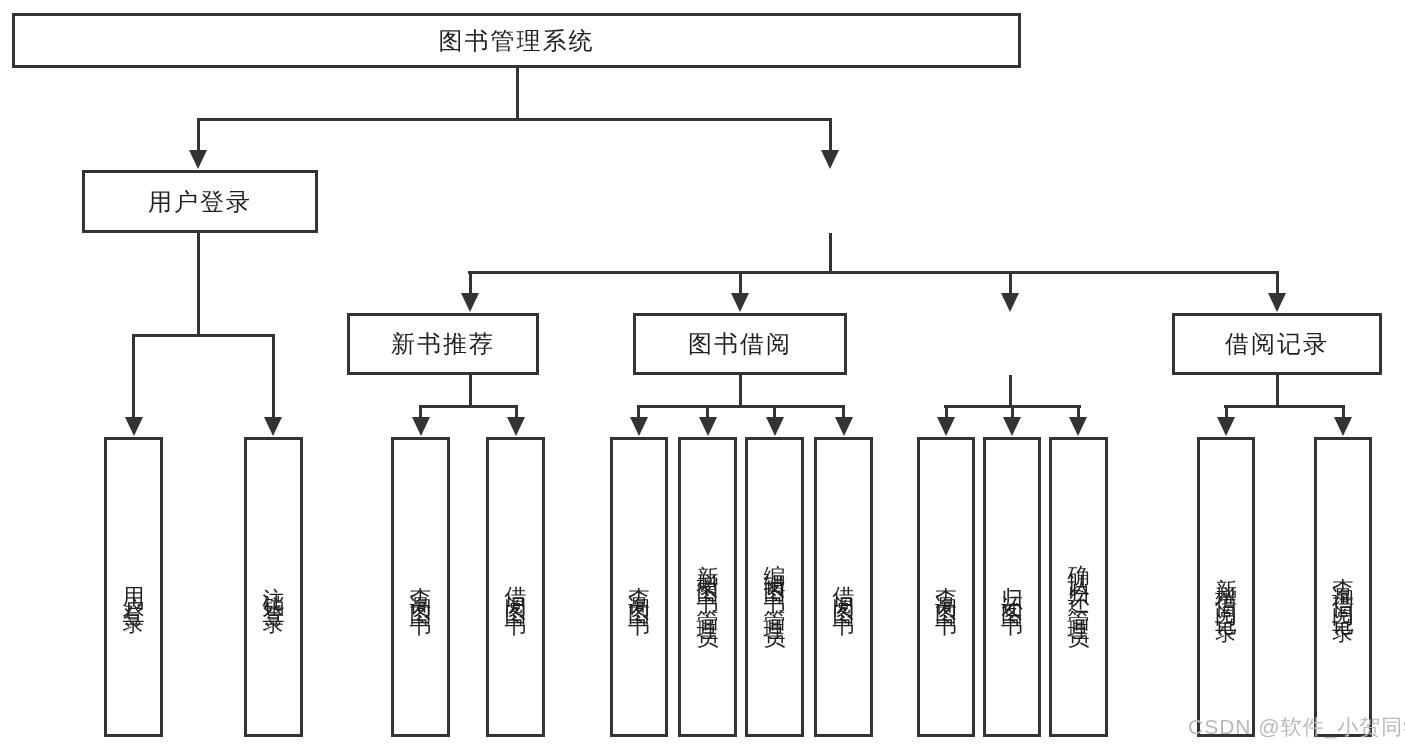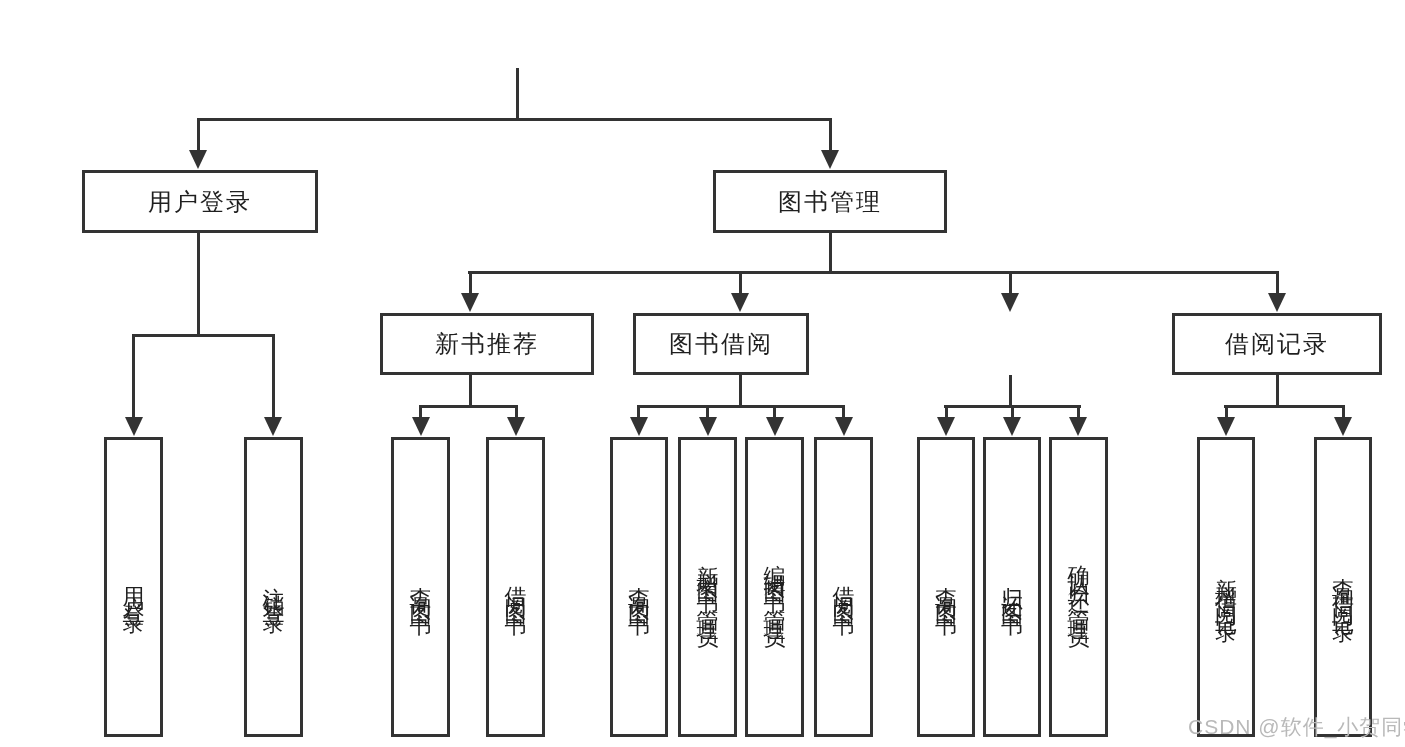--- a/index.html
+++ b/index.html
@@ -53,34 +53,34 @@
     color:var(--watermark,#b9b9b9);
     white-space:nowrap;
     z-index:5;
   }
 </style>
 </head>
 <body>
 
 <div id="canvas">
 
+  <div class="node h" style="left:12px;top:13px;width:1009px;height:55px">
+    <span>图书管理系统</span>
+  </div>
 
   <div class="node h" style="left:82px;top:170px;width:236px;height:63px">
     <span>用户登录</span>
   </div>
 
-  <div class="node h" style="left:713px;top:170px;width:234px;height:63px">
-    <span>图书管理</span>
-  </div>
 
-  <div class="node h" style="left:380px;top:313px;width:214px;height:62px">
+  <div class="node h" style="left:347px;top:313px;width:192px;height:62px">
     <span>新书推荐</span>
   </div>
 
-  <div class="node h" style="left:633px;top:313px;width:176px;height:62px">
+  <div class="node h" style="left:633px;top:313px;width:214px;height:62px">
     <span>图书借阅</span>
   </div>
 
 
   <div class="node h" style="left:1172px;top:313px;width:210px;height:62px">
     <span>借阅记录</span>
   </div>
 
   <div class="node v" style="left:104px;top:437px;width:59px;height:300px">
     <span>用户登录</span>

